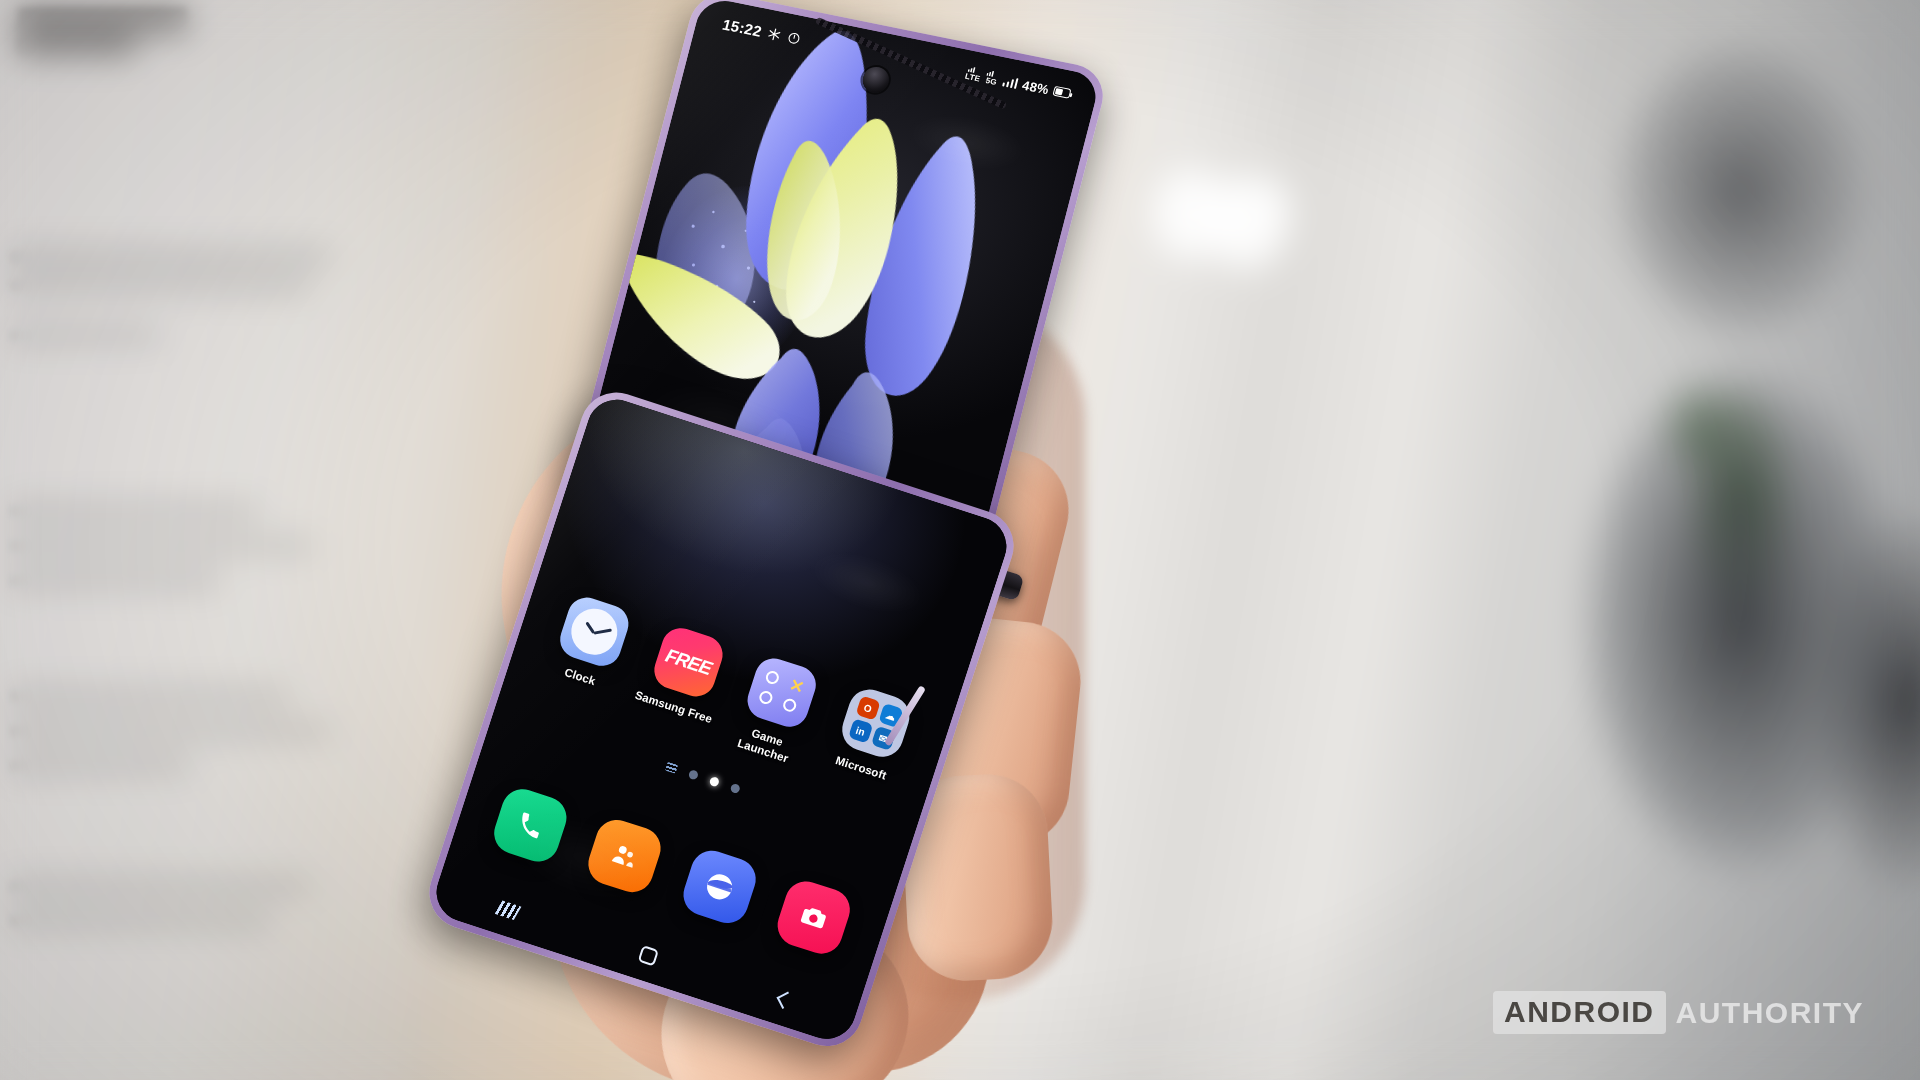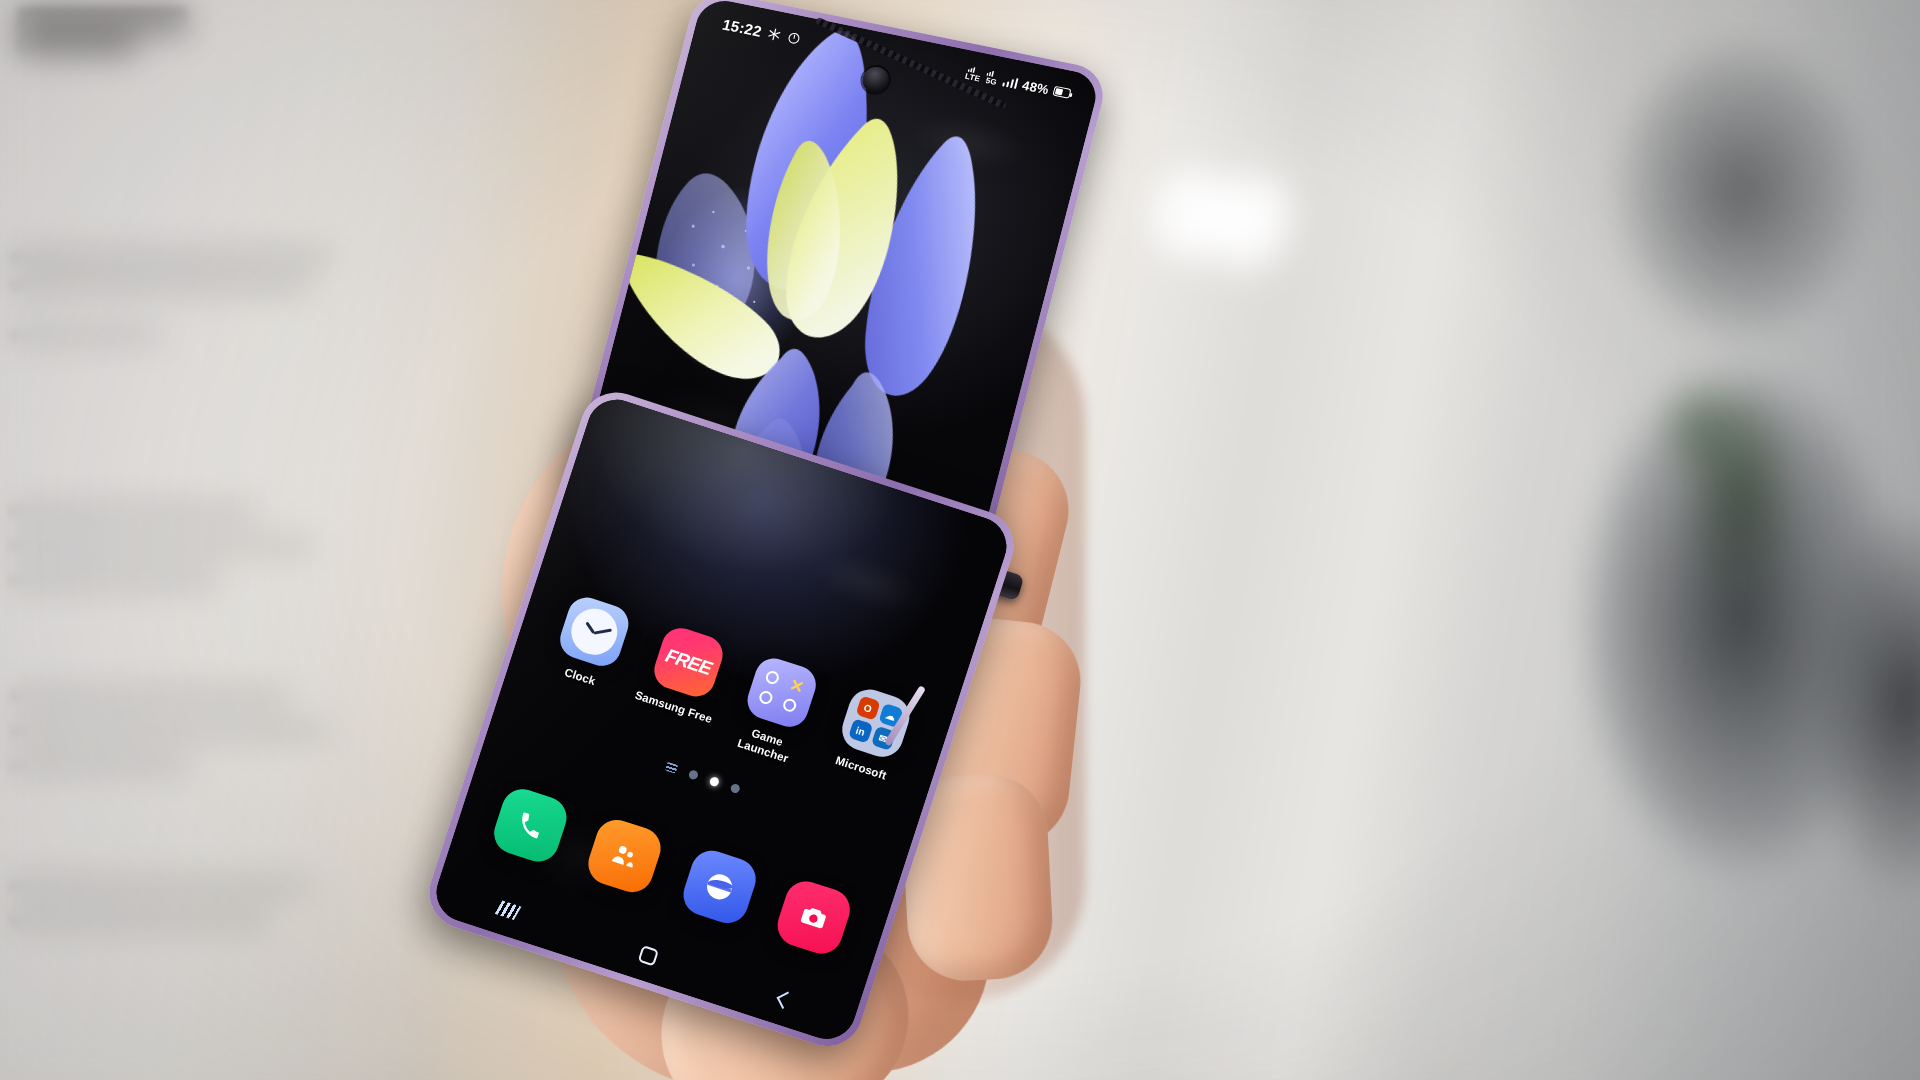--- a/index.html
+++ b/index.html
@@ -542,14 +542,18 @@
           </div>
         </div>
         <div class="screen-reflect"></div>
         <div class="screen-smudge"></div>
       </div>
       <div class="side-btn"></div>
 
     </div>
   </div>
 
+  <div class="watermark">
+    <span class="wm-box">ANDROID</span>
+    <span class="wm-txt">AUTHORITY</span>
+  </div>
 
 </div>
 
 </body></html>

